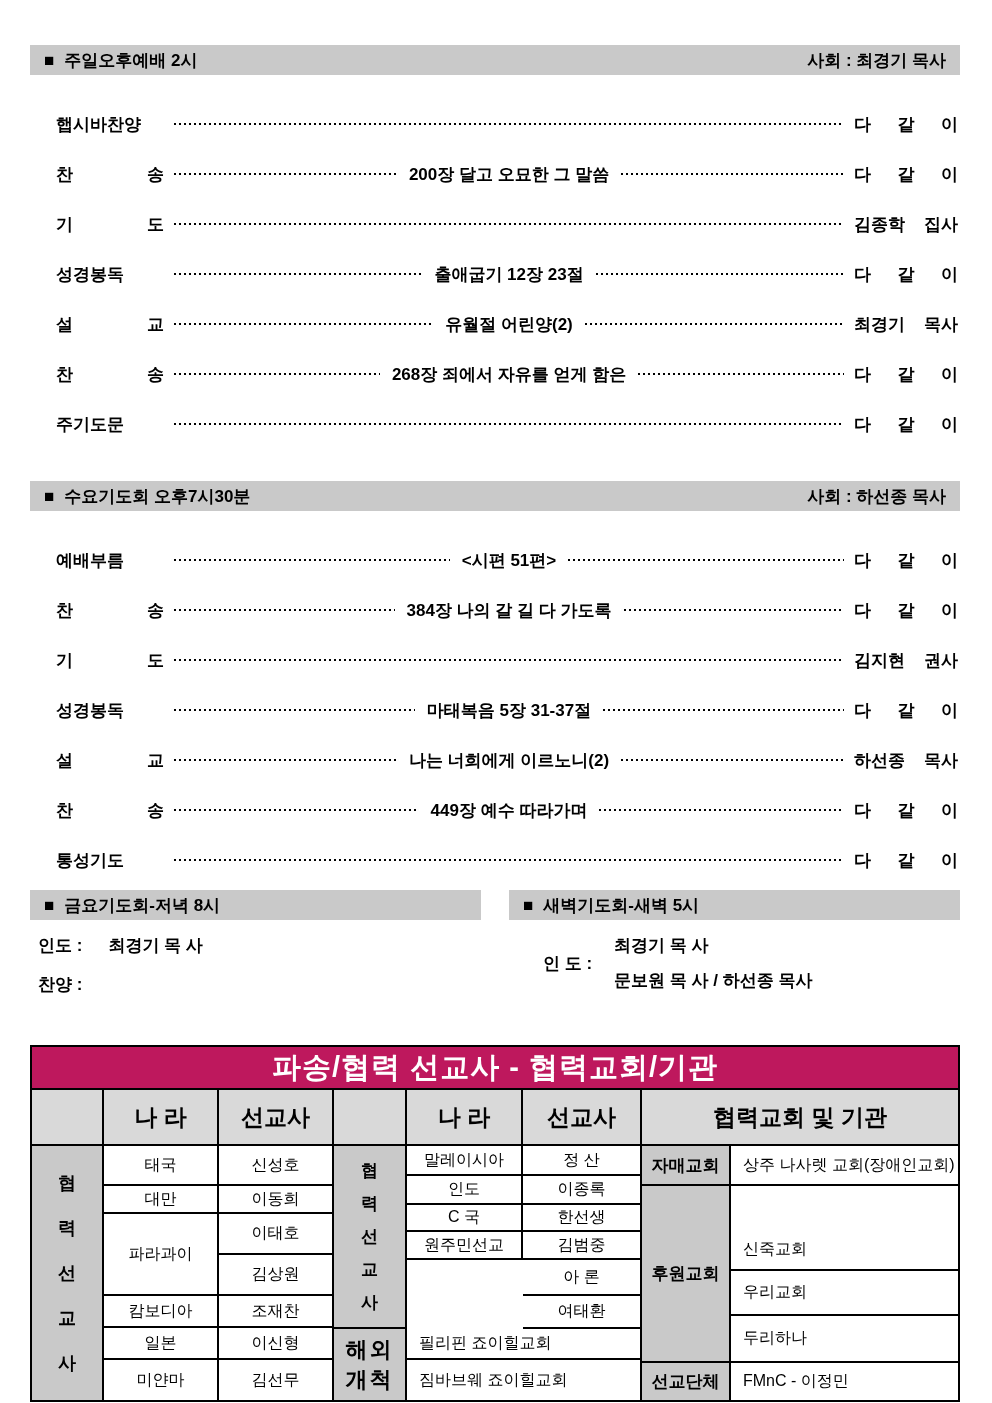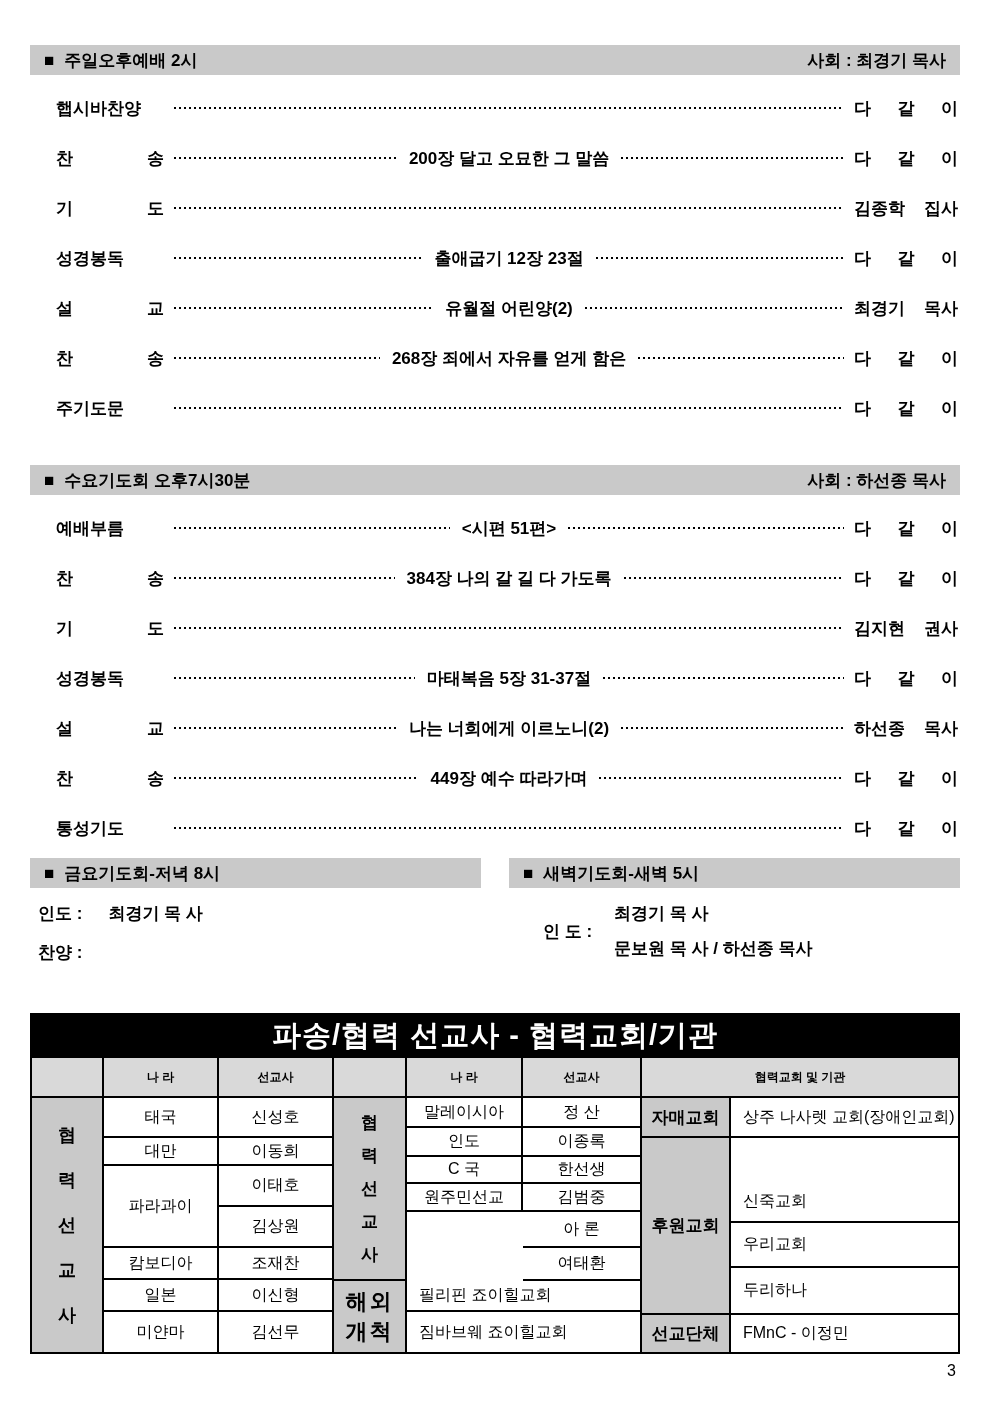--- a/index.html
+++ b/index.html
@@ -7,43 +7,43 @@
   body { font-family:"Liberation Sans", sans-serif; color:#000; }
   .page { width:992px; height:1403px; background:#fff; padding:45px 32px 0 30px; position:relative; overflow:hidden; }
 
   
   .secbar { height:30px; background:#c9c9c9; display:flex; justify-content:space-between; align-items:center;
             padding:0 14px 0 14px; font-size:17px; font-weight:700; }
   .secbar .left { display:flex; align-items:center; }
   .secbar .marker { font-size:17px; margin-right:10px; line-height:1; }
 
   
-  .svc-list { padding-top:8px; }
+  .svc-list { padding-top:24px; }
   .svc-row { height:50px; display:flex; align-items:center; padding:0 2px 0 26px; font-weight:700; font-size:17px; }
   .svc-label { width:108px; text-align:justify; text-align-last:justify; flex:none; }
   .leader { flex:1; height:2px; align-self:center;
             background-image:repeating-linear-gradient(90deg,#000 0 2px,transparent 2px 5px); margin:0 10px; }
   .svc-center { white-space:nowrap; padding:0 2px; }
   .svc-value { width:104px; flex:none; text-align:justify; text-align-last:justify; }
 
   .sec2 { margin-top:32px; }
 
   
   .minirow { margin-top:5px; display:flex; gap:28px; }
   .minibox { width:451px; }
   .minibox .content { padding:14px 0 0 8px; font-weight:700; font-size:17px; }
   .fri-line { display:flex; gap:26px; margin-bottom:16px; }
   .dawn-content { display:flex; align-items:center; gap:22px; padding:14px 0 0 34px; font-weight:700; font-size:17px; }
   .dawn-lines { display:flex; flex-direction:column; gap:12px; }
 
   
   .mtable { margin-top:33px; width:930px; border:2px solid #000; }
-  .mtitle { height:43px; background:#000000; color:#fff; font-size:29px; font-weight:700;
+  .mtitle { height:43px; background:#be185d; color:#fff; font-size:29px; font-weight:700;
             display:flex; align-items:center; justify-content:center; border-bottom:2px solid #000; letter-spacing:1px; }
-  .mhead { display:flex; height:40px; background:#d9d9d9; font-weight:700; font-size:12px;justify-content:center; }
+  .mhead { display:flex; height:56px; background:#d9d9d9; font-weight:700; font-size:23px;justify-content:center; }
   .mhead .hc { border-right:2px solid #000; border-bottom:2px solid #000; display:flex; align-items:center; justify-content:center; }
   .mhead .hc:last-child { border-right:none; }
   .mbody { display:flex; }
   .grid { display:grid; }
   .grid-a { grid-template-columns:72px 115px 115px; grid-template-rows:40px 28px 41px 41px 32px 32px 40px; }
   .grid-b { grid-template-columns:73px 116px 119px; grid-template-rows:30px 29px 27px 28px 36px 33px 31px 40px; }
   .grid-c { grid-template-columns:89px 227px; grid-template-rows:40px 43px 42px 45px 47px 37px; }
   .cell { border-right:2px solid #000; border-bottom:2px solid #000; display:flex; align-items:center; justify-content:center;
           font-size:16px; overflow:hidden; }
   .grid-c .cell.val, .cell.wide { justify-content:flex-start; padding-left:12px; }

